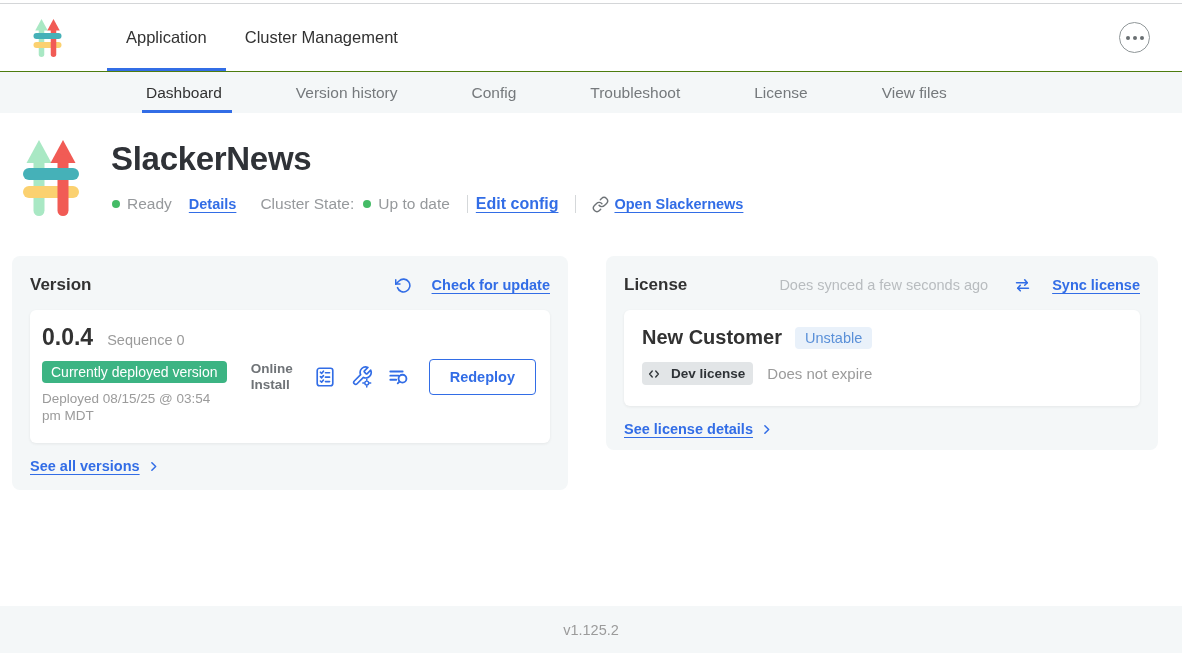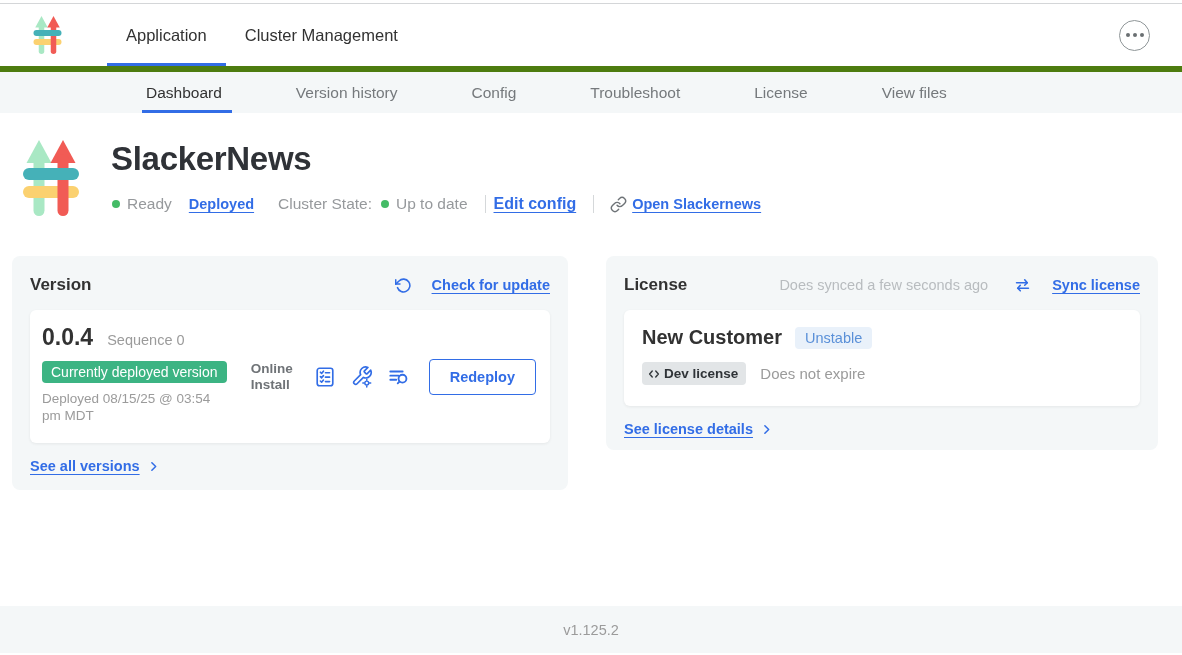--- a/index.html
+++ b/index.html
@@ -4,21 +4,21 @@
 <style>
   * { margin:0; padding:0; box-sizing:border-box; }
   html,body { width:1182px; height:655px; background:#fff; overflow:hidden;
     font-family:"Liberation Sans", sans-serif; color:#323232; }
   .page { position:relative; width:1182px; height:655px; background:#fff; }
 
   
   .top-strip { height:4px; background:#fff; border-bottom:1px solid #d4d6d8; }
 
   
-  .top-nav { height:68px; background:#fff; border-bottom:6px solid #4d7c0f;
+  .top-nav { height:68px; background:#fff; border-bottom:1px solid #4d7c0f;
     display:flex; align-items:center; padding:0 32px 0 33px; }
   .logo-small { width:29px; height:40px; display:block; }
   .main-tabs { display:flex; height:100%; margin-left:45px; }
   .main-tab { position:relative; display:flex; align-items:center; padding:0 19px;
     font-size:16.5px; color:#323232; cursor:pointer; }
   .main-tab.active::after { content:""; position:absolute; left:0; right:0; bottom:0;
     height:3px; background:#326de6; }
   .top-spacer { flex:1; }
   .menu-btn { width:31px; height:31px; border:1px solid #8f9698; border-radius:50%;
     display:flex; align-items:center; justify-content:center; gap:3px; background:#fff; cursor:pointer; }
@@ -79,21 +79,21 @@
 
   
   .license-card { left:606px; top:143px; width:552px; height:194px; }
   .last-synced { font-size:14.5px; color:#b8bcbf; margin-right:5px; }
   .license-card .inner { padding:16px 18px; height:96px; }
   .cust-row { display:flex; align-items:center; gap:13px; }
   .cust-name { font-size:20px; font-weight:700; color:#323232; }
   .channel-badge { background:#e9f1fa; color:#5a90d8; font-size:14.5px;
     padding:3px 10px; border-radius:4px; }
   .lic-row { margin-top:13px; display:flex; align-items:center; gap:14px; }
-  .dev-badge { display:flex; align-items:center; gap:3px; background:#e2e5e7;
+  .dev-badge { display:flex; align-items:center; gap:10px; background:#e2e5e7;
     color:#2f3337; font-size:13.5px; font-weight:700; padding:4px 8px 4px 5px;
     border-radius:4px; }
   .expiry { font-size:15px; color:#9b9b9b; }
 
   
   .footer { height:47px; background:#f4f7f8; display:flex; align-items:center;
     justify-content:center; font-size:14.5px; color:#9b9b9b; }
 </style>
 </head>
 <body>
@@ -161,21 +161,21 @@
   <div class="content">
 
     <svg class="app-logo">
         <use href="#logo-arrows"></use>
       </svg>
     <h1 class="app-title">SlackerNews</h1>
 
     <div class="status-row">
       <span class="dot"></span>
       <span style="margin-left:7px">Ready</span>
-      <span class="blue-link" style="margin-left:17px;font-size:14.5px">Deployed</span>
+      <span class="blue-link" style="margin-left:17px;font-size:14.5px">Details</span>
       <span style="margin-left:24px">Cluster State:</span>
       <span class="dot" style="margin-left:9px"></span>
       <span style="margin-left:7px">Up to date</span>
       <span class="vdiv" style="margin-left:17px"></span>
       <span class="blue-link" style="margin-left:8px;font-size:16px">Edit config</span>
       <span class="vdiv" style="margin-left:17px"></span>
       <svg style="margin-left:16px" width="17" height="17" viewBox="0 0 24 24" fill="none" stroke="#6e7377" stroke-width="2" stroke-linecap="round" stroke-linejoin="round">
         <path d="M10 13a5 5 0 0 0 7.54.54l3-3a5 5 0 0 0-7.07-7.07l-1.72 1.71"></path>
         <path d="M14 11a5 5 0 0 0-7.54-.54l-3 3a5 5 0 0 0 7.07 7.07l1.71-1.71"></path>
       </svg>

